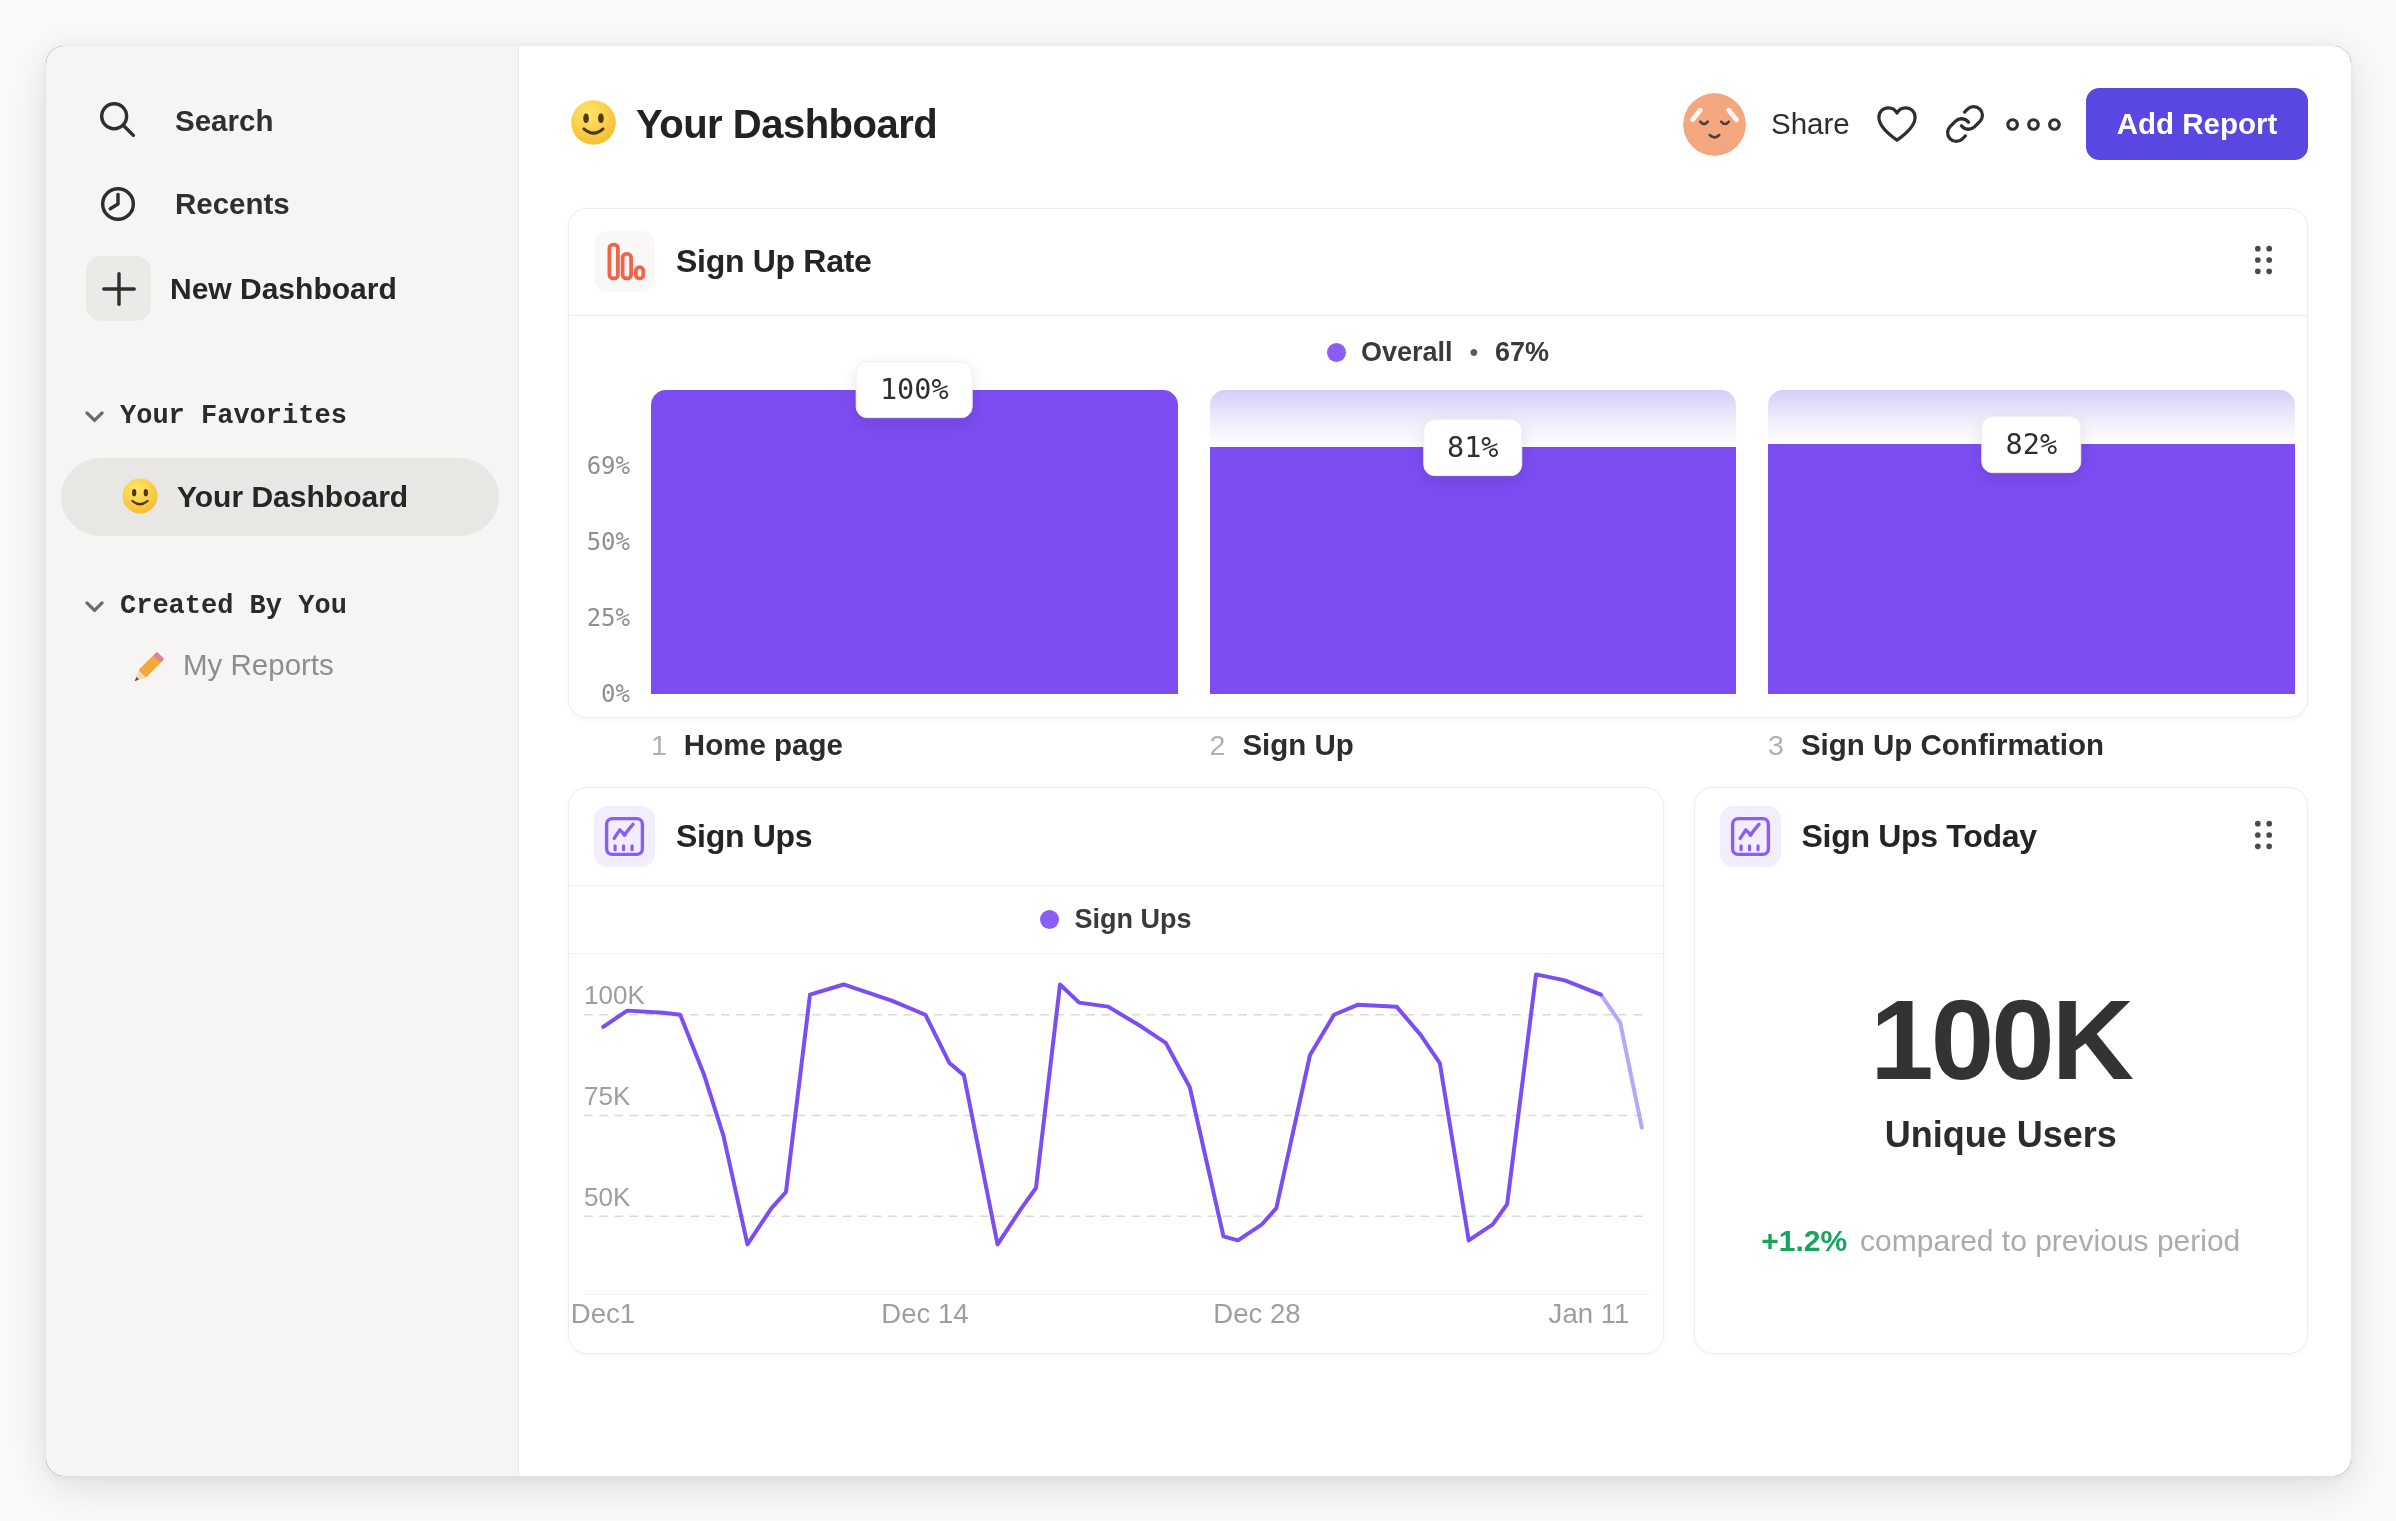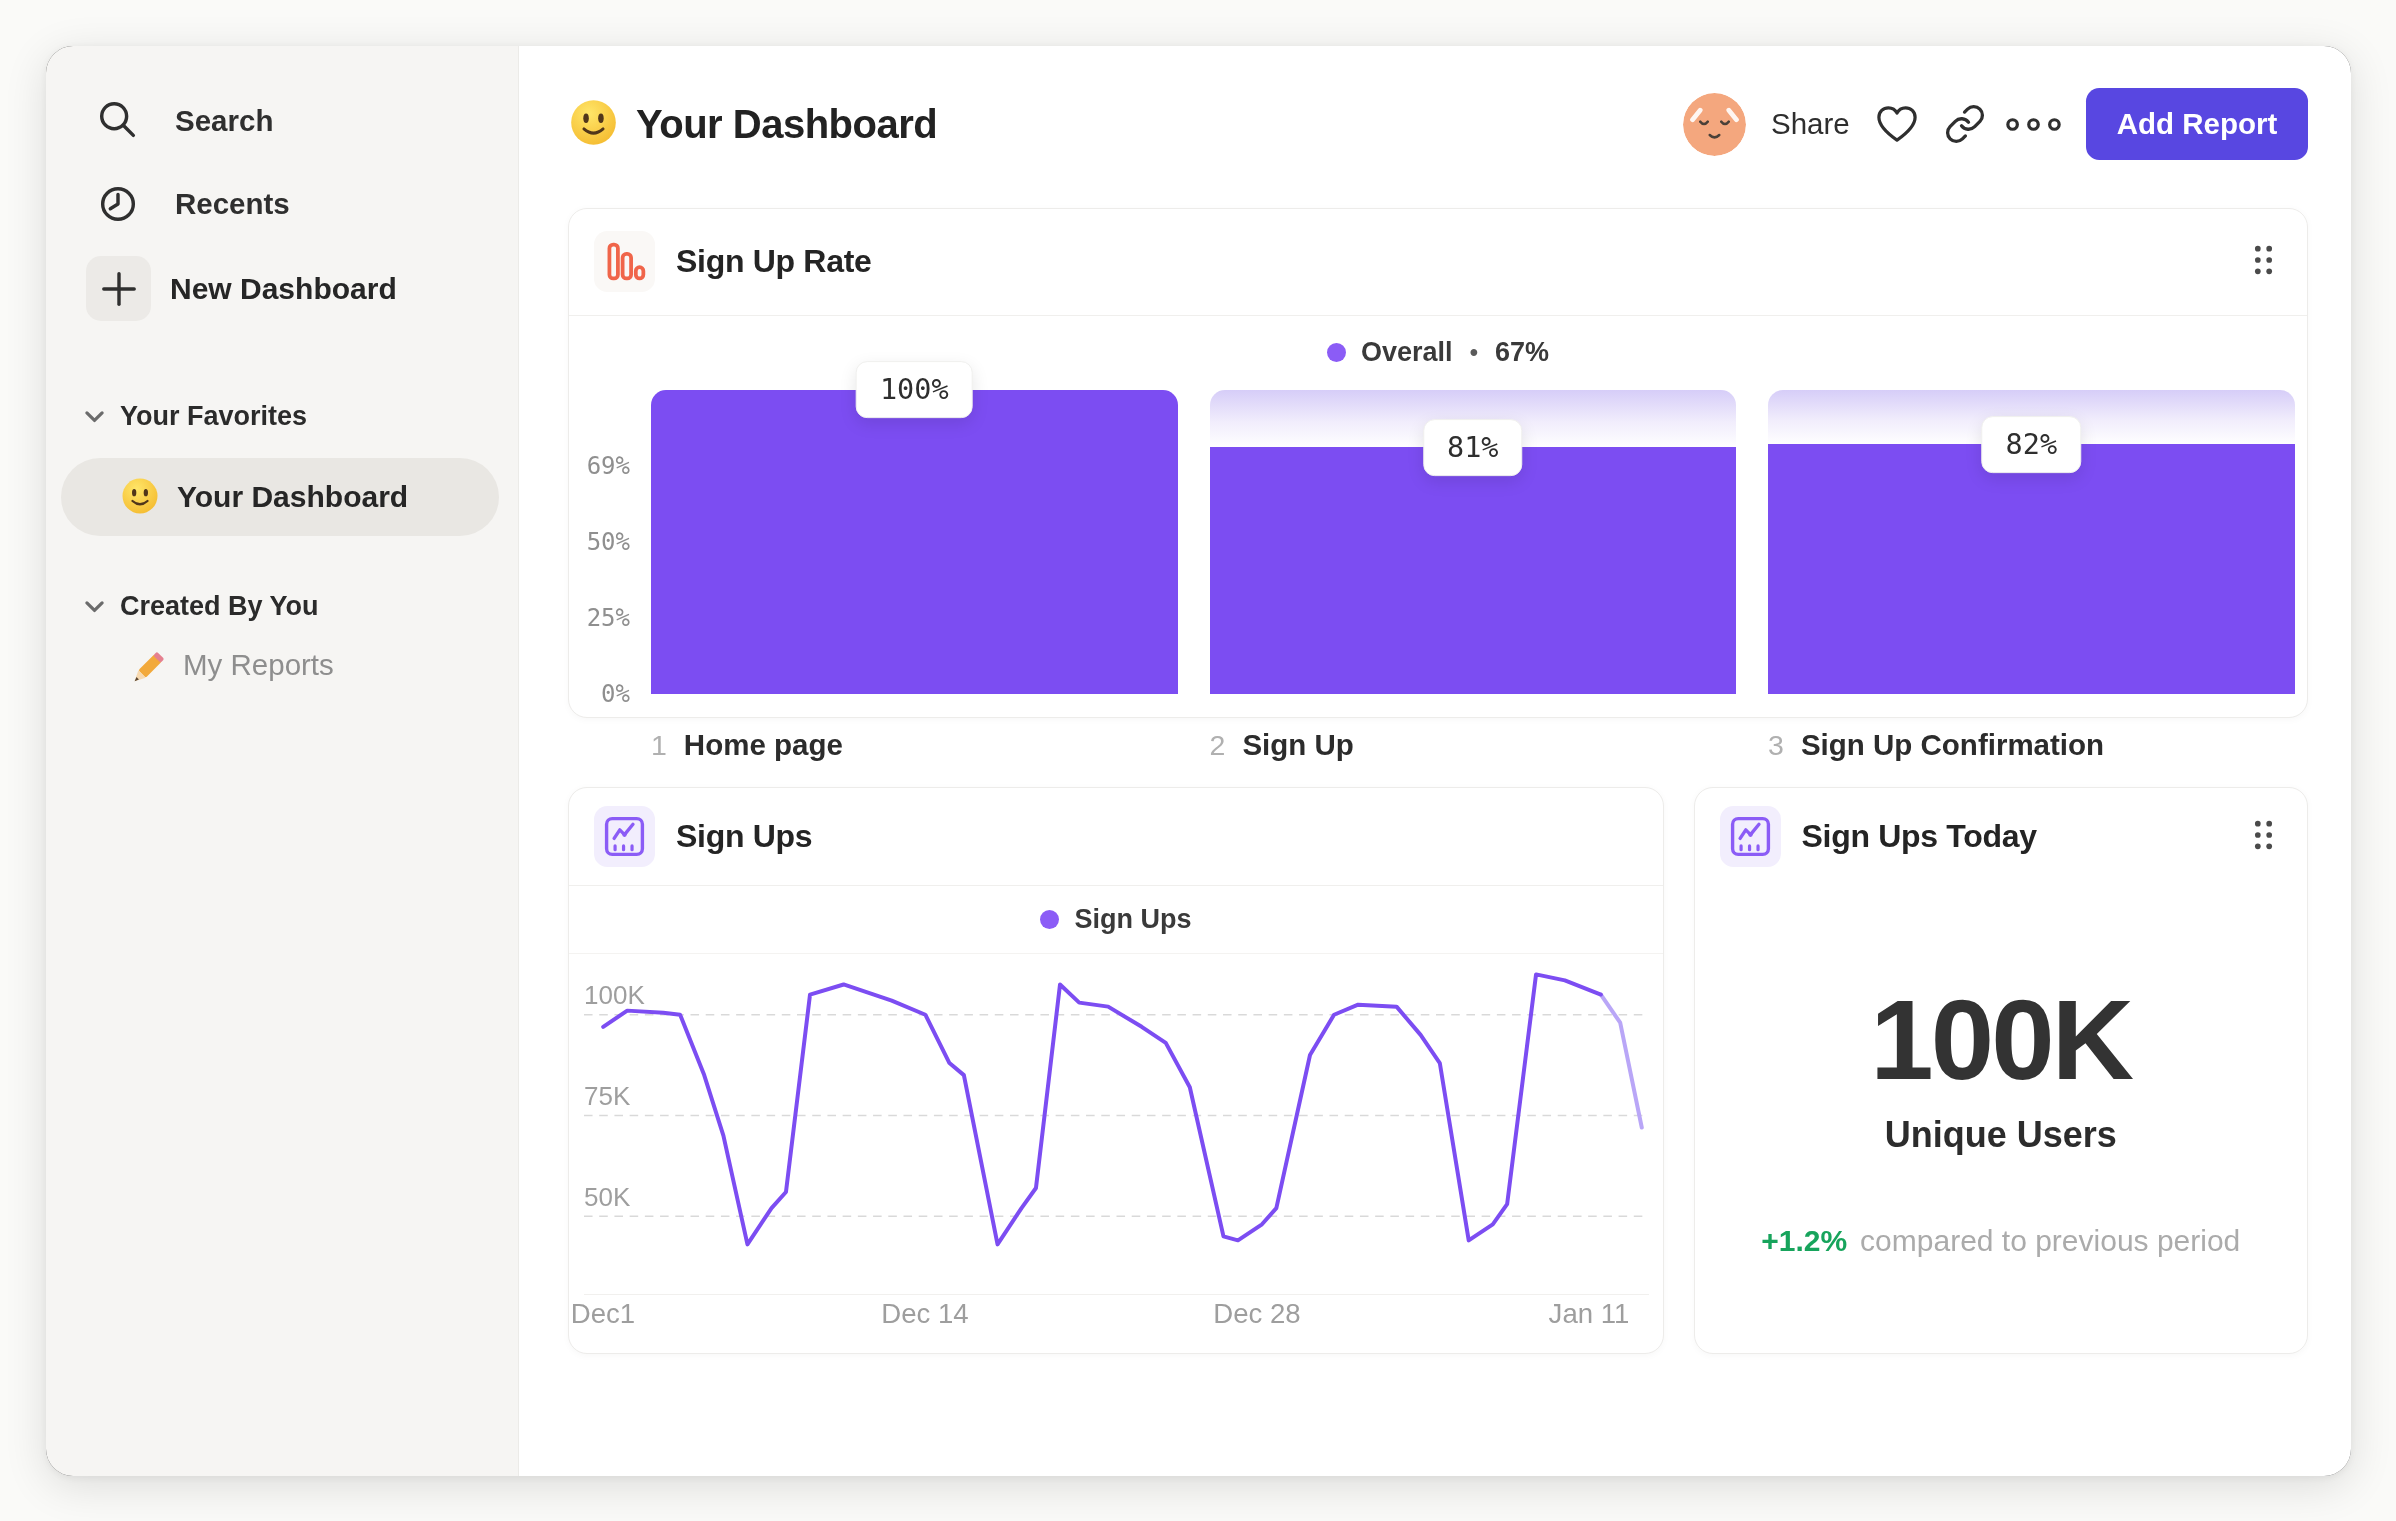--- a/index.html
+++ b/index.html
@@ -1,34 +1,34 @@
 <!DOCTYPE html>
 <html style="font-size:15px"><head>
 <meta charset="utf-8">
 <style>
   * { margin:0; padding:0; box-sizing:border-box; }
   html,body { width:2397px; height:1522px; }
   body { background:#FAFAF8; font-family:"Liberation Sans", sans-serif; color:#2D2D2D; overflow:hidden; }
 
   .window { position:absolute; left:46px; top:46px; width:2305px; height:1430px;
-    background:#404040; border-radius:27px; box-shadow:0 9.5px 44px rgba(0,0,0,.12), 0 1.9px 7.6px rgba(0,0,0,.05);
+    background:#404040; border-radius:18px; box-shadow:0 9.5px 44px rgba(0,0,0,.12), 0 1.9px 7.6px rgba(0,0,0,.05);
     display:flex; overflow:hidden; }
 
   
   .sidebar { width:473px; flex:0 0 473px; background:#F6F5F3; border-right:1px solid #ECEBE8; padding-top:48px; }
   .side-row { display:flex; align-items:center; height:53px; padding-left:49px; margin-bottom:30px; cursor:pointer; }
   .side-row .ic { width:53px; height:46px; display:flex; align-items:center; }
   .side-row .lbl { font-size:29.5px; font-weight:600; color:#2F2F2F; margin-left:27px; }
   .newdash-row { display:flex; align-items:center; padding-left:40px; margin-top:-3.8px; height:65px; }
   .plus-box { width:65px; height:65px; background:#ECEAE7; border-radius:15px; display:flex; align-items:center; justify-content:center; }
   .newdash-row .lbl { font-size:30px; font-weight:700; color:#262626; margin-left:19px; }
 
   .section-head { display:flex; align-items:center; padding-left:38px; margin-top:78px; height:34px; cursor:pointer; }
   .section-head .chev { display:flex; margin-right:15px; }
-  .section-head .stitle { font-size:27px; font-weight:700; color:#2B2B2B; }
+  .section-head .stitle { font-size:27px; font-weight:700; color:#2B2B2B;font-family:Liberation Mono, monospace; }
   .fav-pill { display:flex; align-items:center; margin:25px 19px 0 15px; height:78px; border-radius:40px;
     background:#E9E7E3; padding-left:59px; cursor:pointer; }
   .fav-pill .lbl { font-size:30px; font-weight:600; color:#262626; margin-left:17px; }
   .created-head { margin-top:53px; }
   .sub-item { display:flex; height:53px; padding-left:80px; margin-top:25px; cursor:pointer; }
   .sub-item .lbl { font-size:29.5px; font-weight:500; color:#8E8E8E; margin-left:15px; }
 
   
   .main { flex:1; padding:0 43px 0 49px; background:#fff; }
   .page-header { height:156px; display:flex; align-items:center; }

